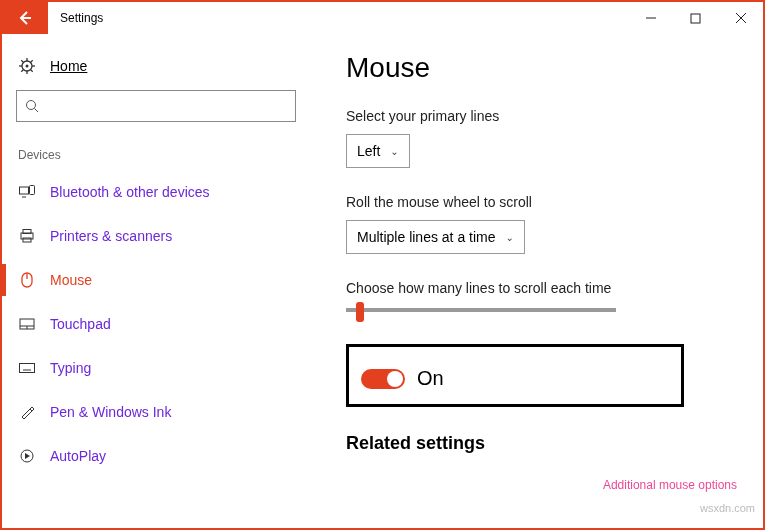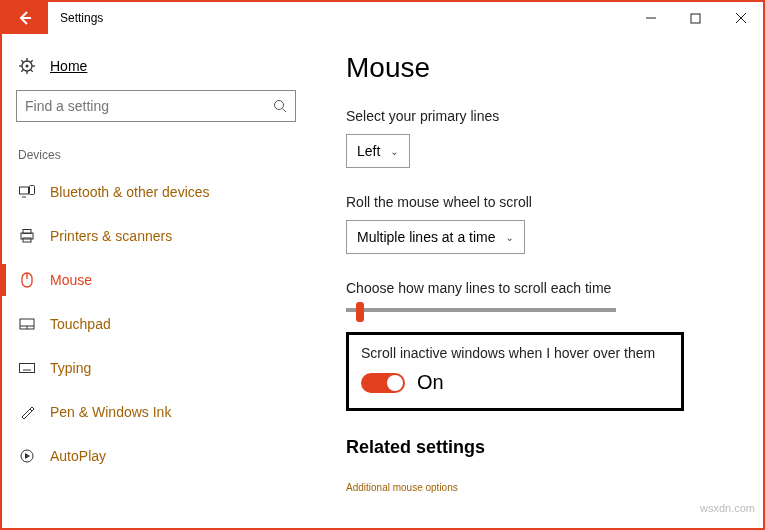--- a/index.html
+++ b/index.html
@@ -11,40 +11,40 @@
   .win-controls { display: flex; }
   .win-btn { width: 45px; display: flex; align-items: center; justify-content: center; font-size: 13px; color: #222; }
   .content { display: flex; height: calc(100% - 32px); }
   .sidebar { width: 308px; padding: 18px 14px 0 14px; }
   .home-row { display: flex; align-items: center; gap: 14px; padding: 6px 2px 16px 2px; }
   .home-row .icon { width: 18px; display:flex; justify-content:center; }
   .home-row span.label { font-size: 14px; text-decoration: underline; }
   .search { display: flex; align-items: center; border: 1px solid #888; height: 32px; padding: 0 8px; margin-bottom: 26px; }
   .search input { flex: 1; border: none; outline: none; font-size: 14px; background: transparent; }
   .group-label { font-size: 12px; color: #666; margin-bottom: 8px; padding-left: 2px; }
-  .nav-item { display: flex; align-items: center; gap: 14px; height: 44px; padding-left: 2px; font-size: 14px; color: #a16207; position: relative; }
+  .nav-item { display: flex; align-items: center; gap: 14px; height: 44px; padding-left: 2px; font-size: 14px; color: #6d28d9; position: relative; }
   .nav-item .icon { width: 18px; display:flex; justify-content:center; color:#333; }
   .nav-item.active { color: #e34020; }
   .nav-item.active .icon { color: #e34020; }
   .nav-item.active::before { content:""; position:absolute; left:-14px; top:6px; bottom:6px; width:4px; background:#e34020; }
   .main { flex: 1; padding: 18px 26px 0 36px; overflow-y: hidden; }
   .page-title { font-size: 28px; font-weight: 400; margin-bottom: 24px; }
   .field-label { font-size: 14px; margin-bottom: 10px; color:#222; }
   .select { display:inline-flex; align-items:center; border:1px solid #999; height:32px; padding:16px 10px; font-size:14px; gap:10px; margin-bottom: 26px; }
   .chev { font-size: 10px; color:#444; }
-  .slider-wrap { margin-bottom: 20px; }
+  .slider-wrap { margin-bottom: 32px; }
   .slider { position: relative; width: 270px; height: 4px; background: #999; margin-top: 12px; }
   .slider .thumb { position:absolute; left: 10px; top:-6px; width:8px; height:20px; background:#e34020; border-radius:3px; }
   .highlight-box { border: 3px solid #000; padding: 10px 12px 14px 12px; margin-top: 10px; width: 338px; }
   .toggle-row { display:flex; align-items:center; gap:12px; margin-top:10px; }
   .toggle { width:44px; height:20px; background:#e34020; border-radius:10px; position:relative; }
   .toggle .knob { position:absolute; right:2px; top:2px; width:16px; height:16px; background:#fff; border-radius:50%; }
   .toggle-label { font-size:20px; }
   .related { font-size: 18px; font-weight:600; margin-top: 26px; margin-bottom: 24px; }
-  .link { color:#a16207; font-size:10px; }
+  .link { color:#ec4899; font-size:12px;text-align:right; }
   .watermark { position:absolute; right:8px; bottom:14px; font-size:11px; color:#bbb; }
   svg { display:block; }
 </style>
 </head>
 <body>
 
 <div class="titlebar">
   <div class="back-btn">
     <svg width="16" height="16" viewBox="0 0 16 16">
         <path d="M10 2 L4 8 L10 14" stroke="#fff" stroke-width="2" fill="none"></path>
@@ -87,21 +87,20 @@
               <line x1="2.3" y1="2.3" x2="4.4" y2="4.4"></line>
               <line x1="11.6" y1="11.6" x2="13.7" y2="13.7"></line>
               <line x1="2.3" y1="13.7" x2="4.4" y2="11.6"></line>
               <line x1="11.6" y1="4.4" x2="13.7" y2="2.3"></line>
             </g>
           </svg>
       </span>
       <span class="label">Home</span>
     </div>
     <div class="search">
-      <input type="text" placeholder="Find a setting" style="">
       <span>
         <svg width="14" height="14" viewBox="0 0 14 14">
             <circle cx="6" cy="6" r="4.5" stroke="#555" fill="none" stroke-width="1"></circle>
             <line x1="9.5" y1="9.5" x2="13" y2="13" stroke="#555" stroke-width="1"></line>
           </svg>
       </span>
     </div>
     <div class="group-label">Devices</div>
 
     <div class="nav-item">
@@ -196,21 +195,20 @@
     </div>
 
     <div class="slider-wrap">
       <div class="field-label">Choose how many lines to scroll each time</div>
       <div class="slider">
         <div class="thumb"></div>
       </div>
     </div>
 
     <div class="highlight-box">
-      <div class="field-label" style="margin-bottom:4px">Scroll inactive windows when I hover over them</div>
       <div class="toggle-row">
         <div class="toggle">
           <div class="knob"></div>
         </div>
         <div class="toggle-label">On</div>
       </div>
     </div>
 
     <div class="related">Related settings</div>
     <div class="link">Additional mouse options</div>

